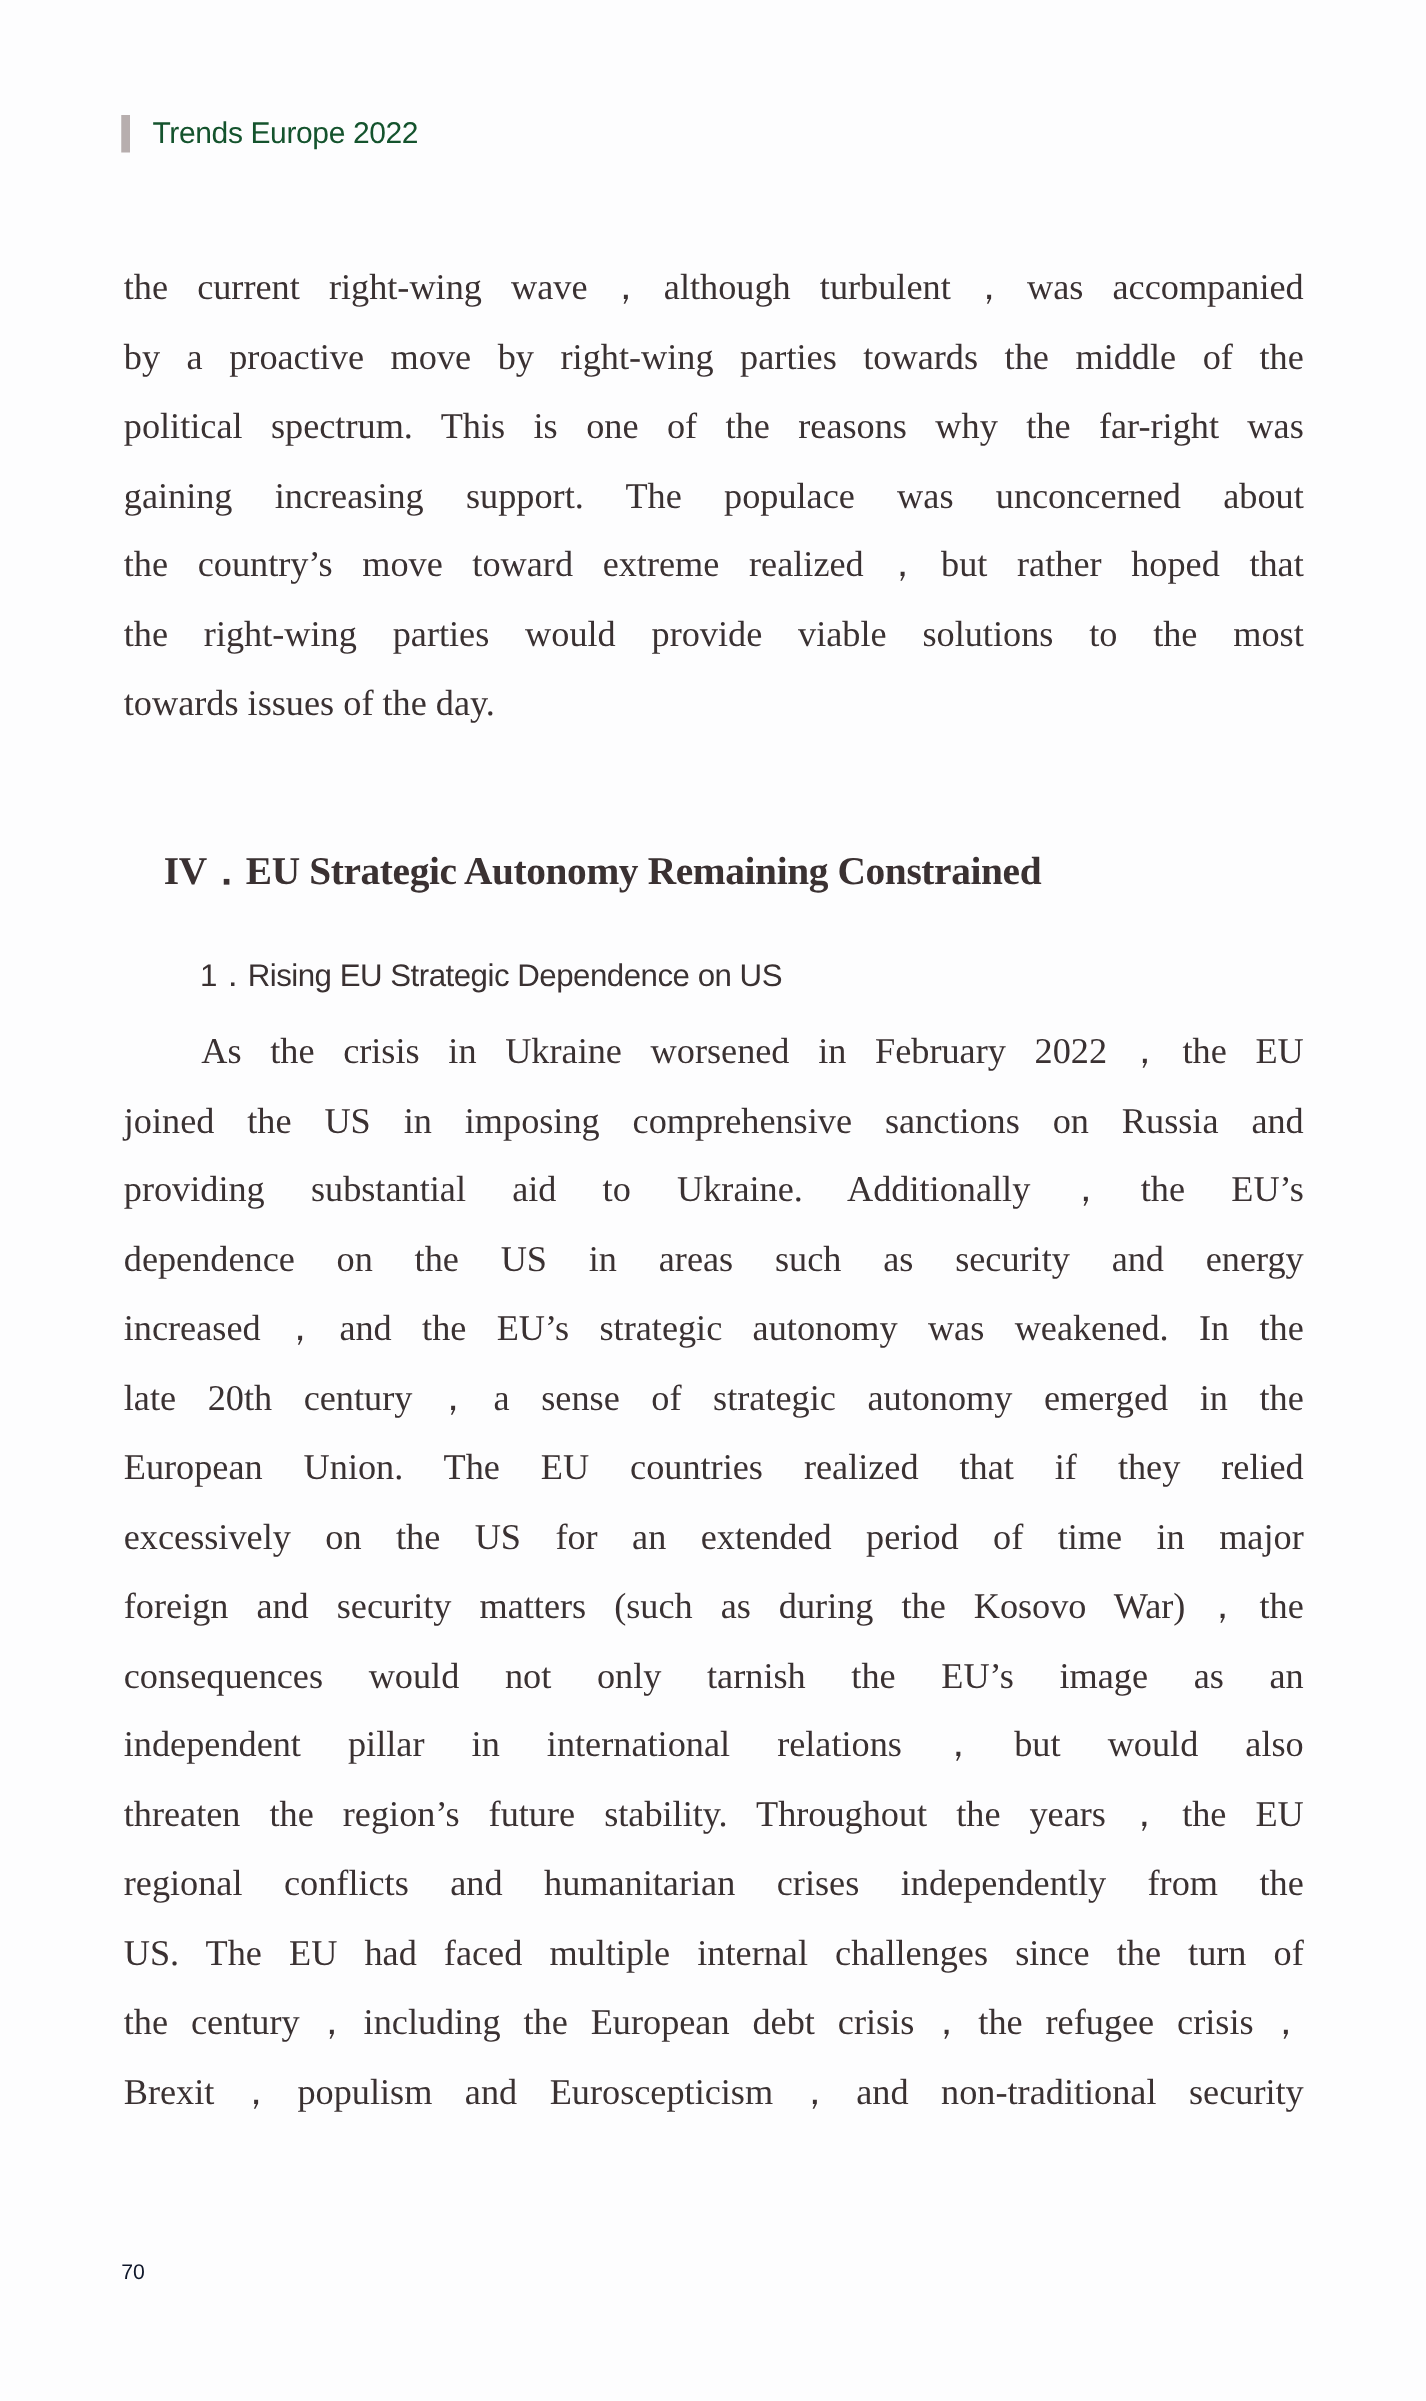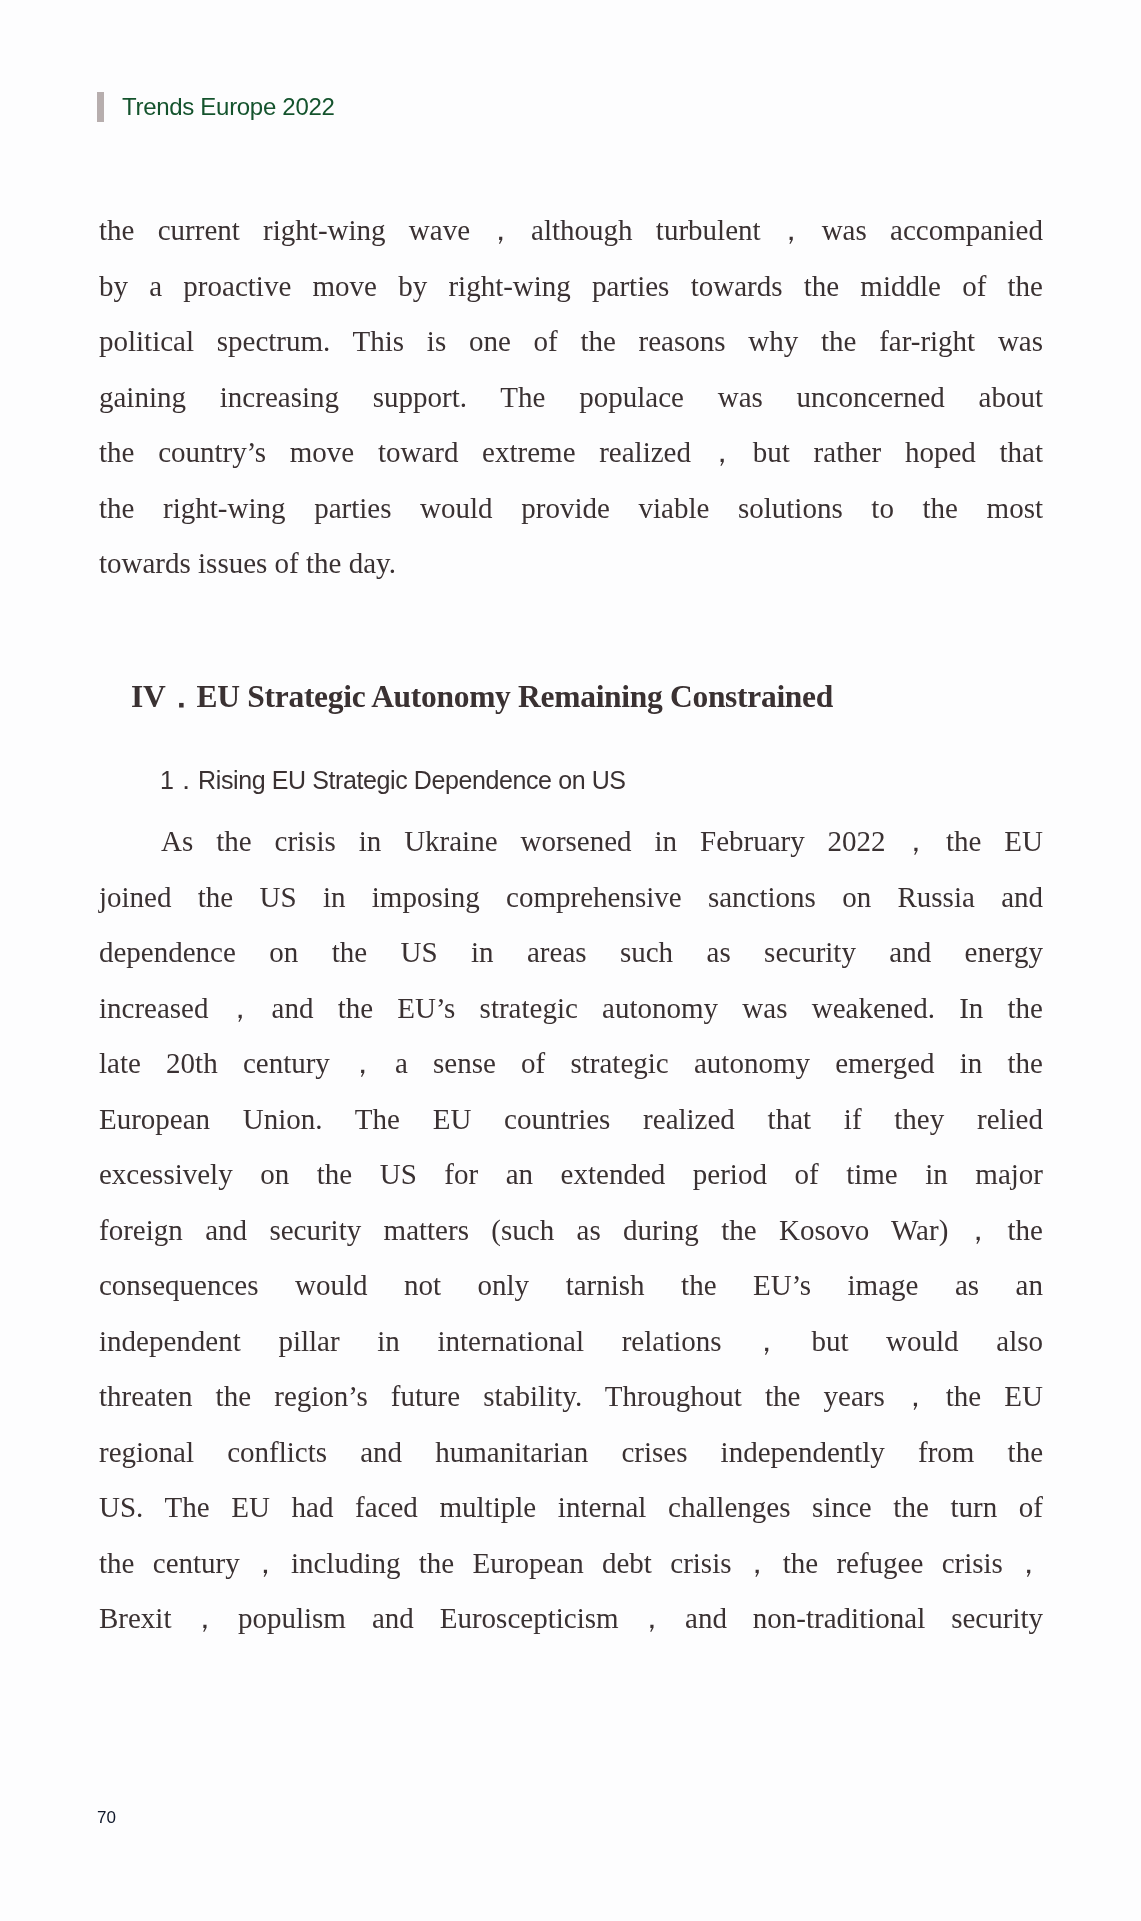--- a/index.html
+++ b/index.html
@@ -100,20 +100,21 @@
   <div class="line last">towards issues of the day.</div>
 </div>
 
 <div class="section-heading">IV．EU Strategic Autonomy Remaining Constrained</div>
 
 <div class="subheading">1．Rising EU Strategic Dependence on US</div>
 
 <div class="body-text" style="top: 814px;">
   <div class="line indent">As the crisis in Ukraine worsened in February 2022，the EU</div>
   <div class="line">joined the US in imposing comprehensive sanctions on Russia and</div>
+  <div class="line">providing substantial aid to Ukraine. Additionally，the EU’s</div>
   <div class="line">dependence on the US in areas such as security and energy</div>
   <div class="line">increased，and the EU’s strategic autonomy was weakened. In the</div>
   <div class="line">late 20th century，a sense of strategic autonomy emerged in the</div>
   <div class="line">European Union. The EU countries realized that if they relied</div>
   <div class="line">excessively on the US for an extended period of time in major</div>
   <div class="line">foreign and security matters (such as during the Kosovo War)，the</div>
   <div class="line">consequences would not only tarnish the EU’s image as an</div>
   <div class="line">independent pillar in international relations，but would also</div>
   <div class="line">threaten the region’s future stability. Throughout the years，the EU</div>
   <div class="line">regional conflicts and humanitarian crises independently from the</div>

